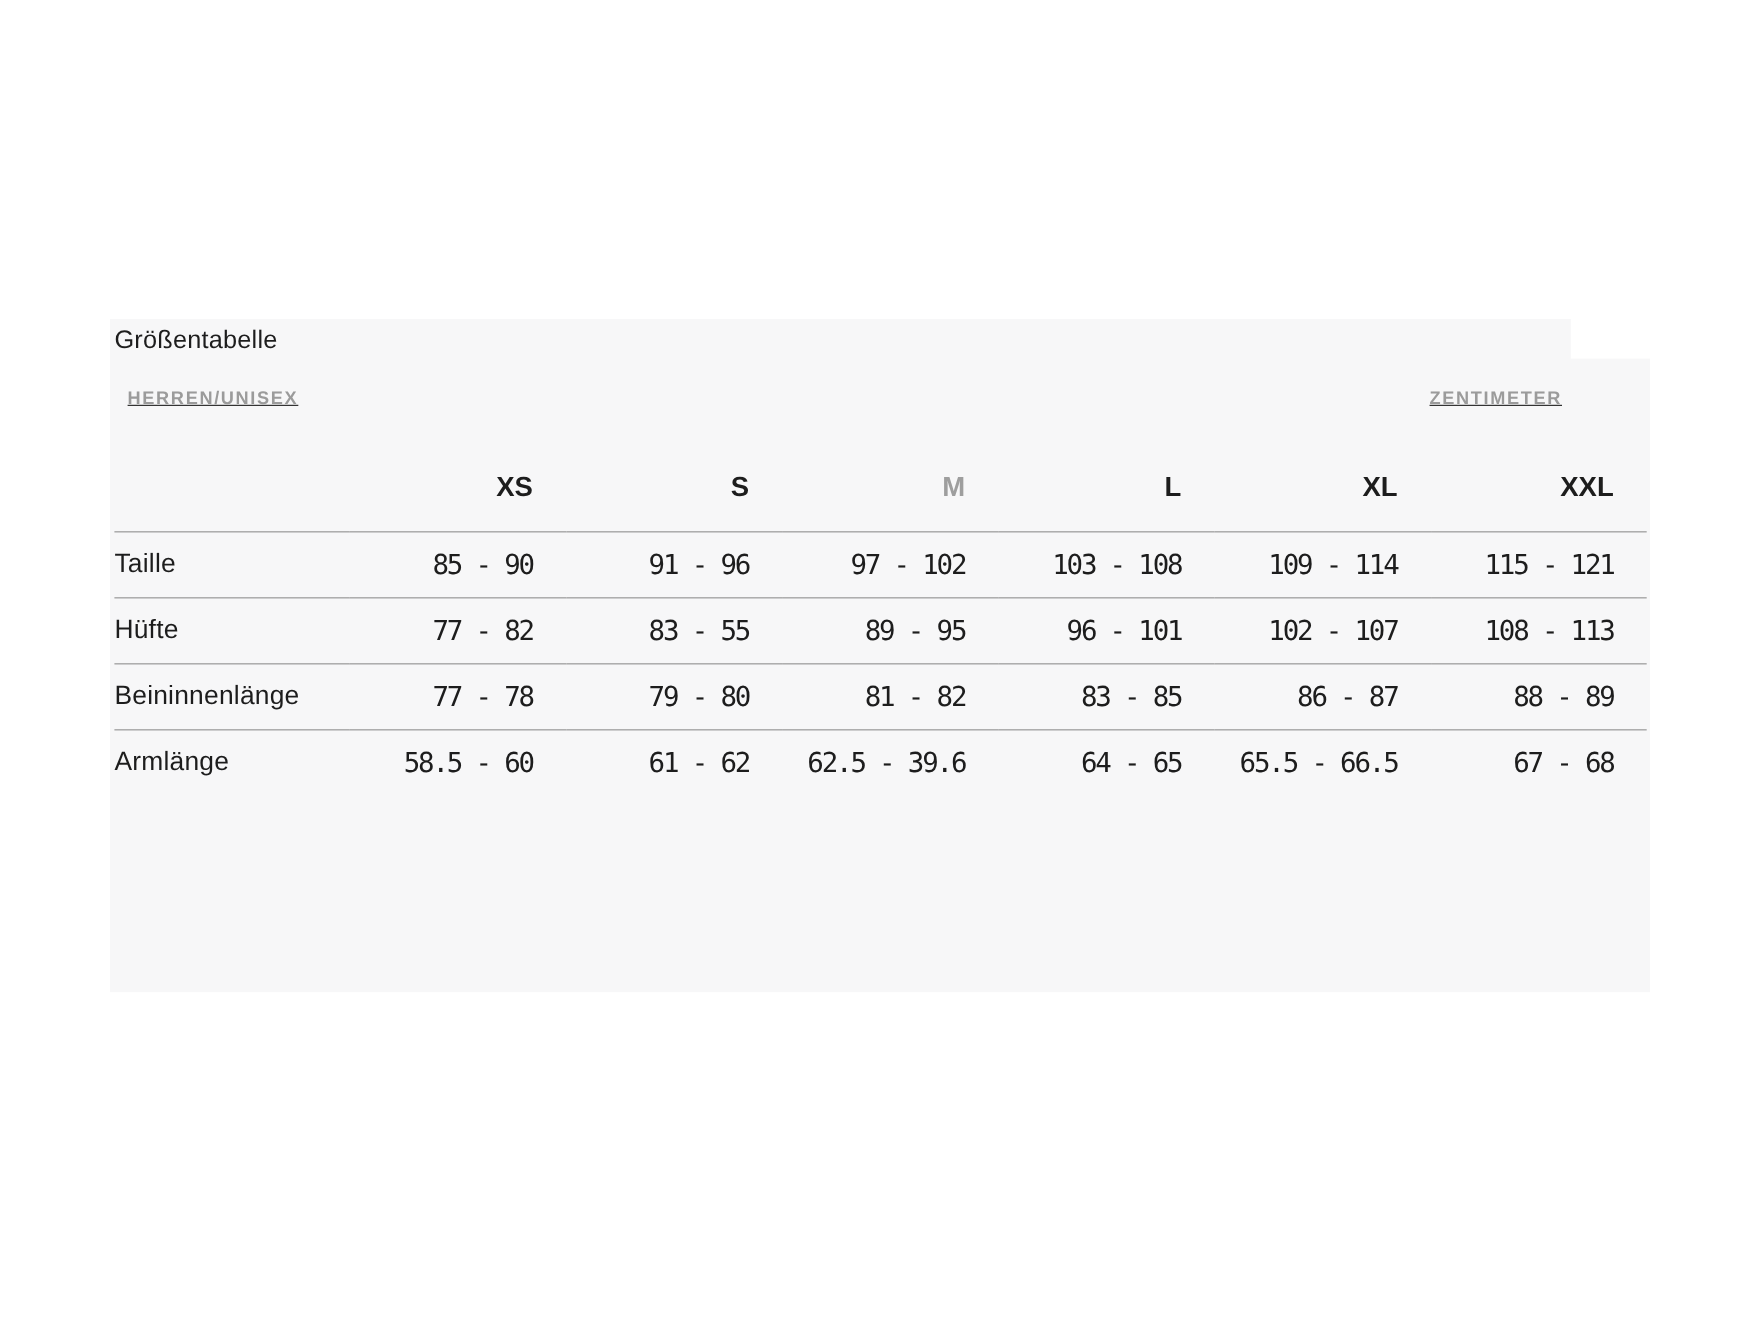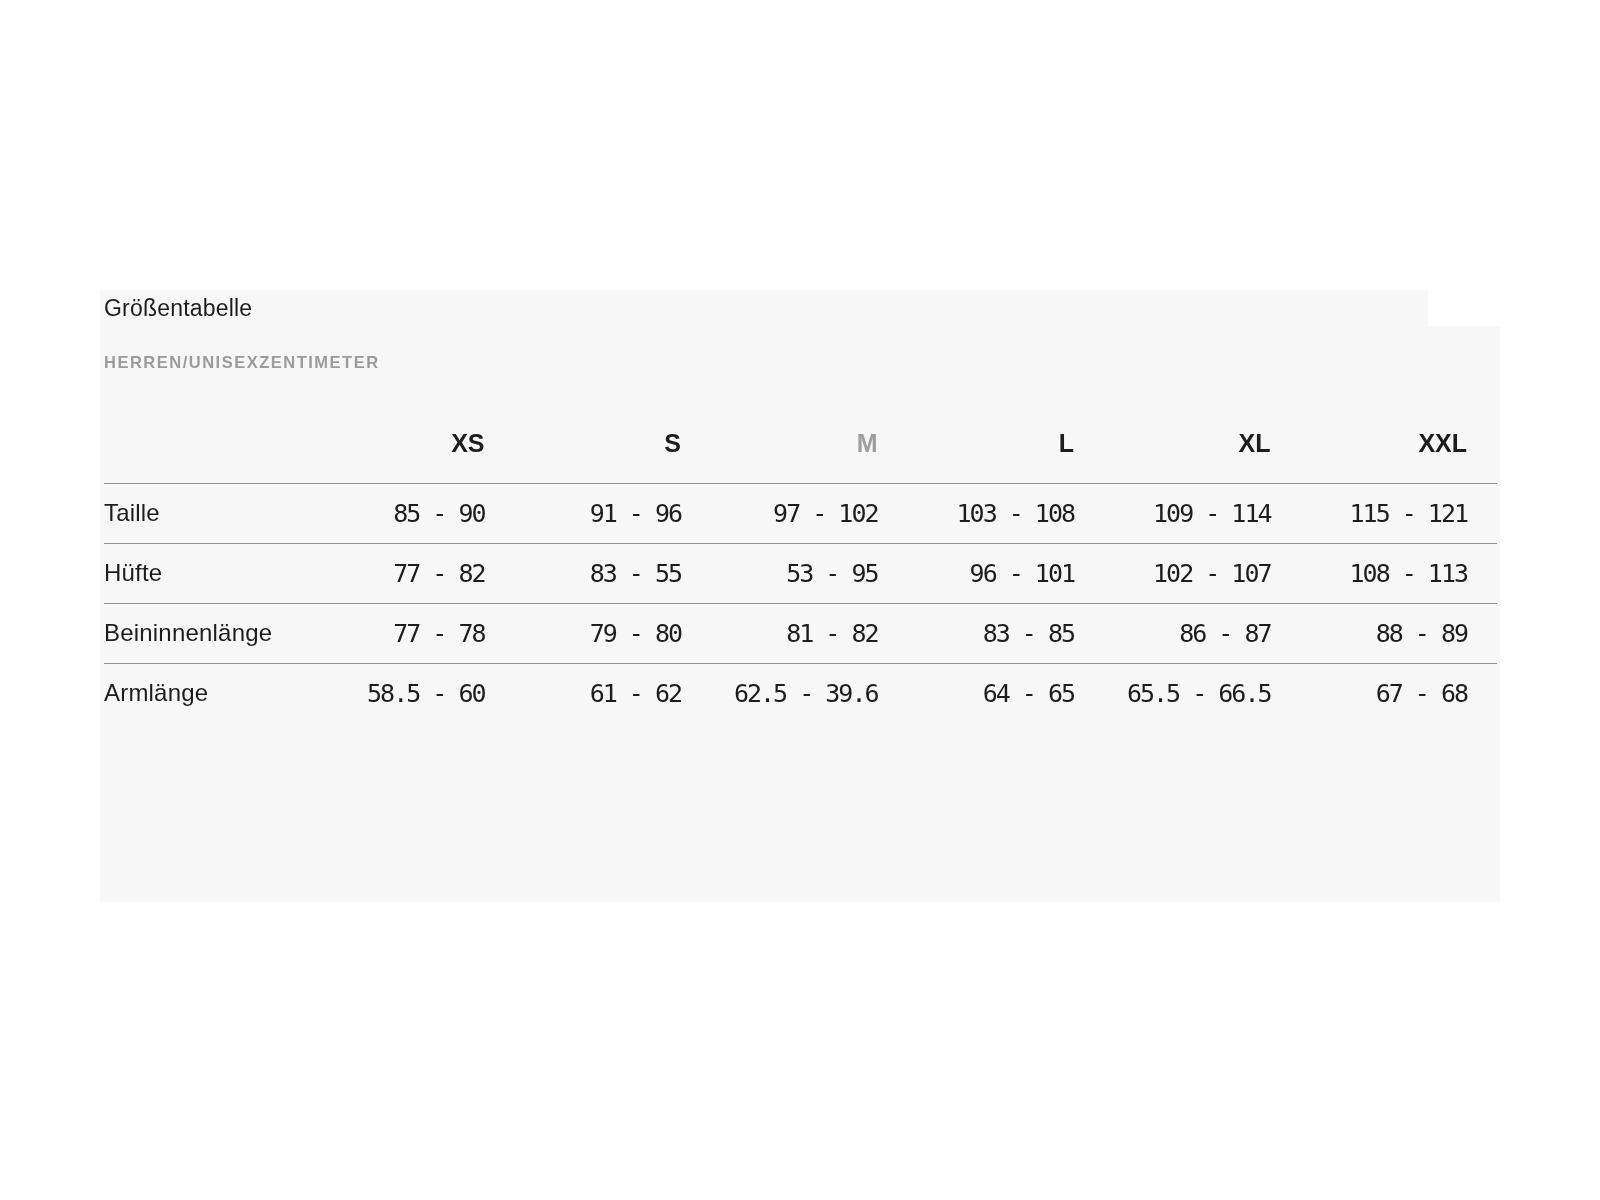--- a/index.html
+++ b/index.html
@@ -33,23 +33,25 @@
   .title {
     position: absolute;
     left: 4px; top: 5px;
     font-size: 23px;
     line-height: 26px;
     letter-spacing: 0.2px;
     color: var(--text);
   }
   .meta {
     position: absolute;
-    left: 4px; top: 63px; right: 80px;
+    left: 16px; top: 63px; right: 80px;
     display: flex;
+    justify-content: space-between;
     align-items: baseline;
+    text-decoration: underline;
   }
   .meta-label {
     font-size: 16.5px;
     font-weight: bold;
     letter-spacing: 1.5px;
     color: var(--muted-text);
     text-transform: uppercase;
   }
   table.size-table {
     position: absolute;
@@ -133,21 +135,21 @@
             <td class="val">91 - 96</td>
             <td class="val">97 - 102</td>
             <td class="val">103 - 108</td>
             <td class="val">109 - 114</td>
             <td class="val">115 - 121</td>
           </tr>
           <tr>
             <td class="row-label">Hüfte</td>
             <td class="val">77 - 82</td>
             <td class="val">83 - 55</td>
-            <td class="val">53 - 95</td>
+            <td class="val">89 - 95</td>
             <td class="val">96 - 101</td>
             <td class="val">102 - 107</td>
             <td class="val">108 - 113</td>
           </tr>
           <tr>
             <td class="row-label">Beininnenlänge</td>
             <td class="val">77 - 78</td>
             <td class="val">79 - 80</td>
             <td class="val">81 - 82</td>
             <td class="val">83 - 85</td>

